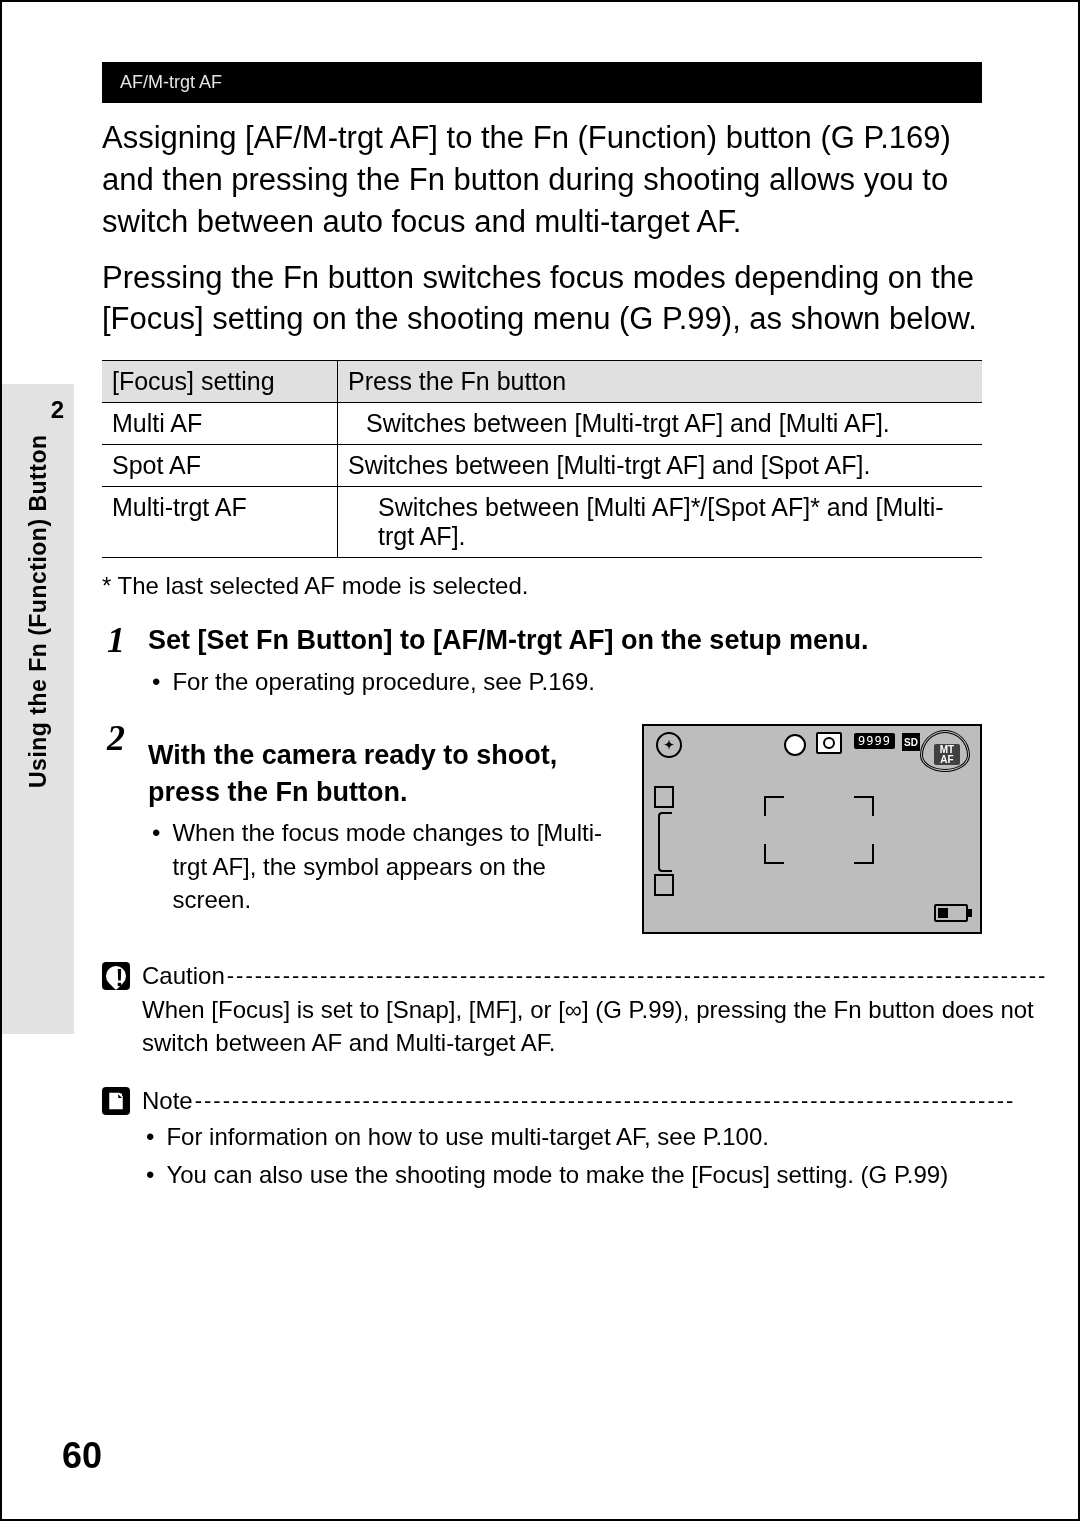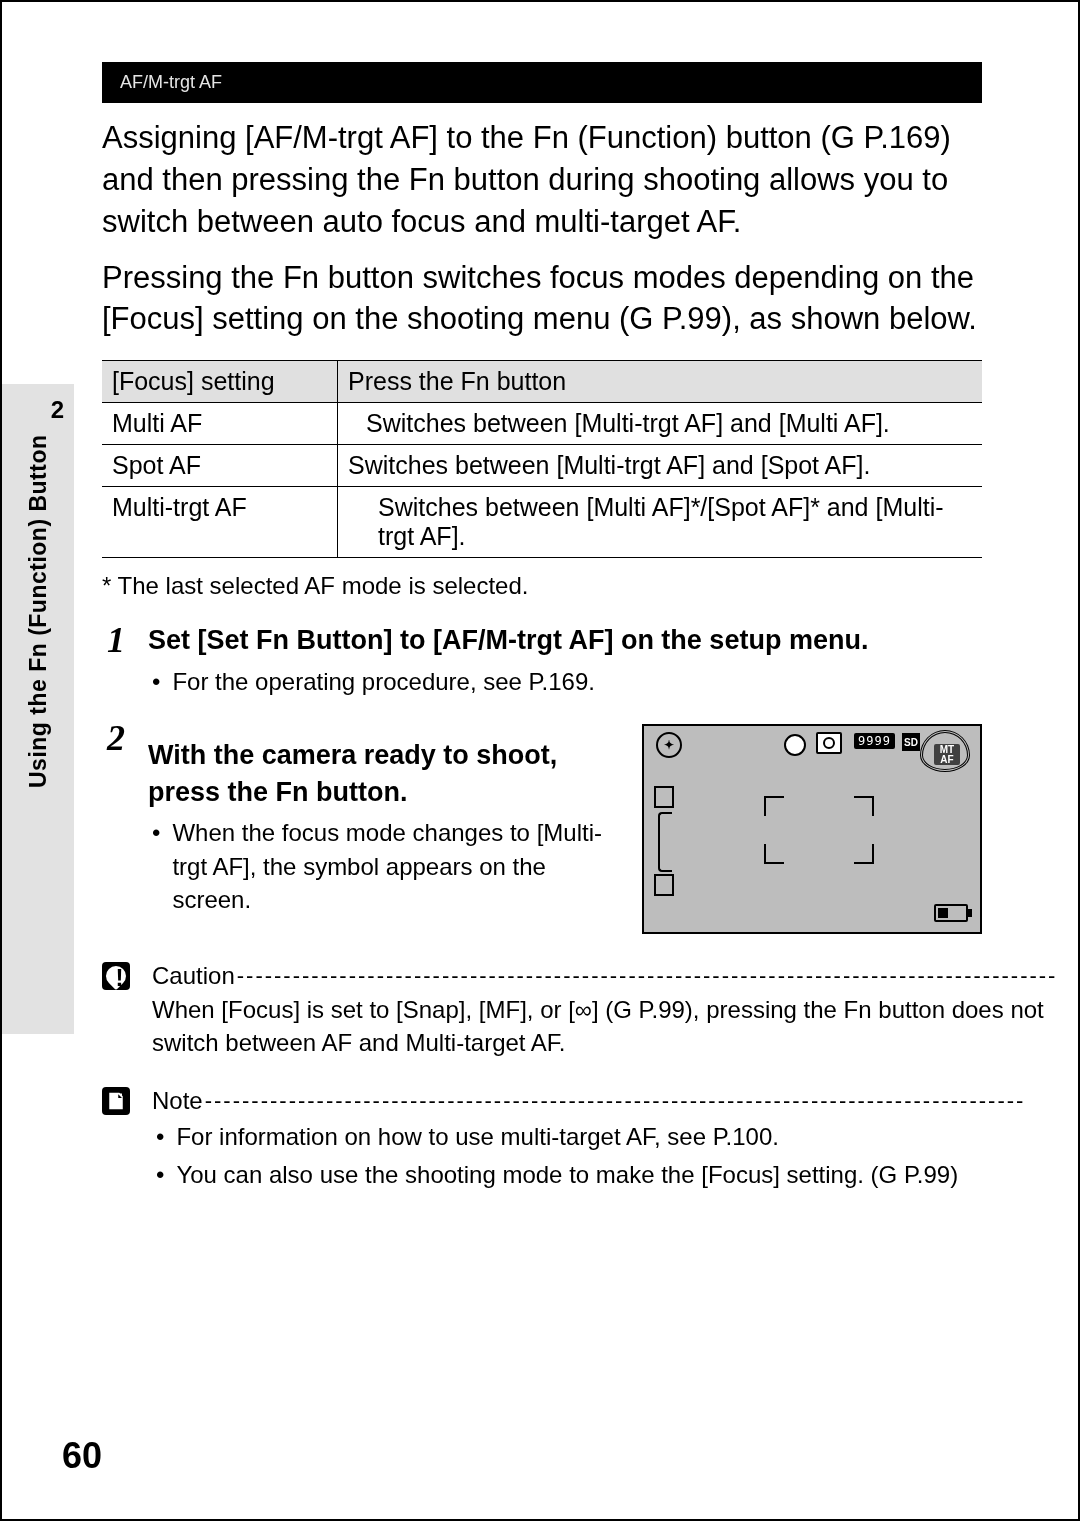--- a/index.html
+++ b/index.html
@@ -207,21 +207,21 @@
     width:4px; height:8px; background:#000;
   }
   .lcd-batt::before {
     content:''; position:absolute; left:2px; top:2px;
     width:10px; height:10px; background:#000;
   }
 
   
   .callout {
     display: flex;
-    gap: 22px;
+    gap: 12px;
     margin-top: 28px;
     align-items: flex-start;
     font-size: 24px;
   }
   .callout-icon {
     width: 28px; height: 28px;
     background: #000;
     border-radius: 4px;
     display: flex; align-items: center; justify-content: center;
     color: #fff;

